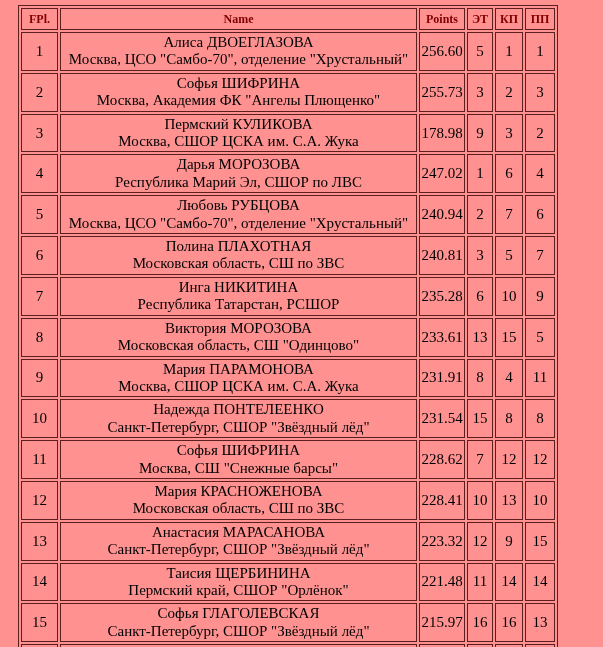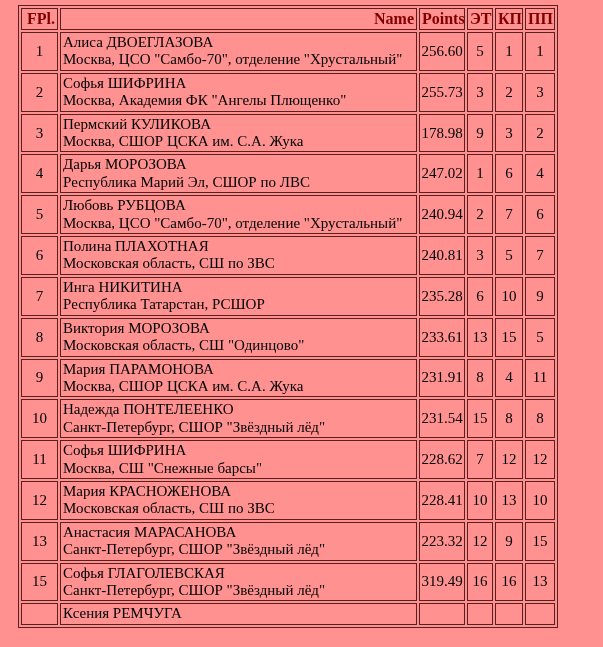--- a/index.html
+++ b/index.html
@@ -24,37 +24,37 @@
     width: 540px;
     background: #ff9191;
   }
   th, td {
     border: 1px solid #5c1f1f;
     overflow: hidden;
   }
   th {
     color: #800000;
     font-weight: bold;
-    font-size: 16px;
+    font-size: 12px;
     line-height: 18px;
     padding: 1px 2px;
-    text-align: right;
+    text-align: center;
   }
   td {
     color: #000000;
     font-size: 15px;
     vertical-align: middle;
   }
   td.c {
     text-align: center;
     padding: 1px 0;
   }
   td.name-cell {
     padding: 1px 2px;
-    text-align: left;
+    text-align: center;
   }
   .nm, .cl {
     line-height: 17.4px;
     white-space: nowrap;
   }
 </style>
 </head>
 <body>
 
 <div class="page">
@@ -227,28 +227,39 @@
     <td class="name-cell">
       <div class="nm">Анастасия МАРАСАНОВА</div>
       <div class="cl">Санкт-Петербург, СШОР "Звёздный лёд"</div>
     </td>
     <td class="c">223.32</td>
     <td class="c">12</td>
     <td class="c">9</td>
     <td class="c">15</td>
   </tr>
 
+  <tr>
+    <td class="c">14</td>
+    <td class="name-cell">
+      <div class="nm">Таисия ЩЕРБИНИНА</div>
+      <div class="cl">Пермский край, СШОР "Орлёнок"</div>
+    </td>
+    <td class="c">221.48</td>
+    <td class="c">11</td>
+    <td class="c">14</td>
+    <td class="c">14</td>
+  </tr>
 
   <tr>
     <td class="c">15</td>
     <td class="name-cell">
       <div class="nm">Софья ГЛАГОЛЕВСКАЯ</div>
       <div class="cl">Санкт-Петербург, СШОР "Звёздный лёд"</div>
     </td>
-    <td class="c">319.49</td>
+    <td class="c">215.97</td>
     <td class="c">16</td>
     <td class="c">16</td>
     <td class="c">13</td>
   </tr>
 
   <tr>
     <td class="c"></td>
     <td class="name-cell">
       <div class="nm">Ксения РЕМЧУГА</div>
       <div class="cl"></div>

